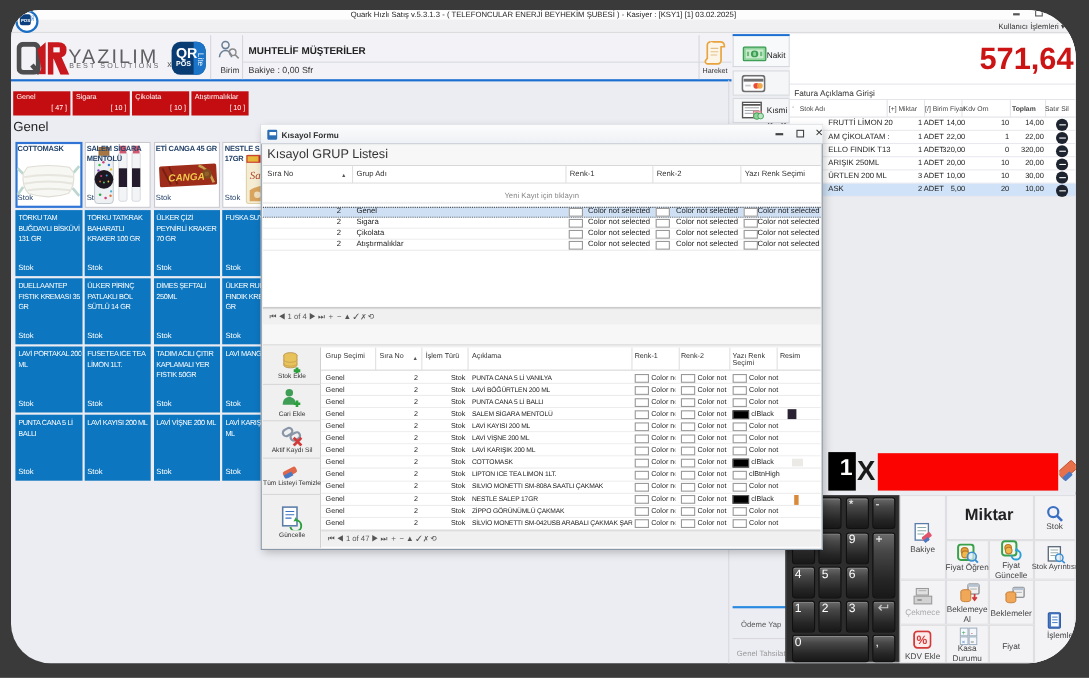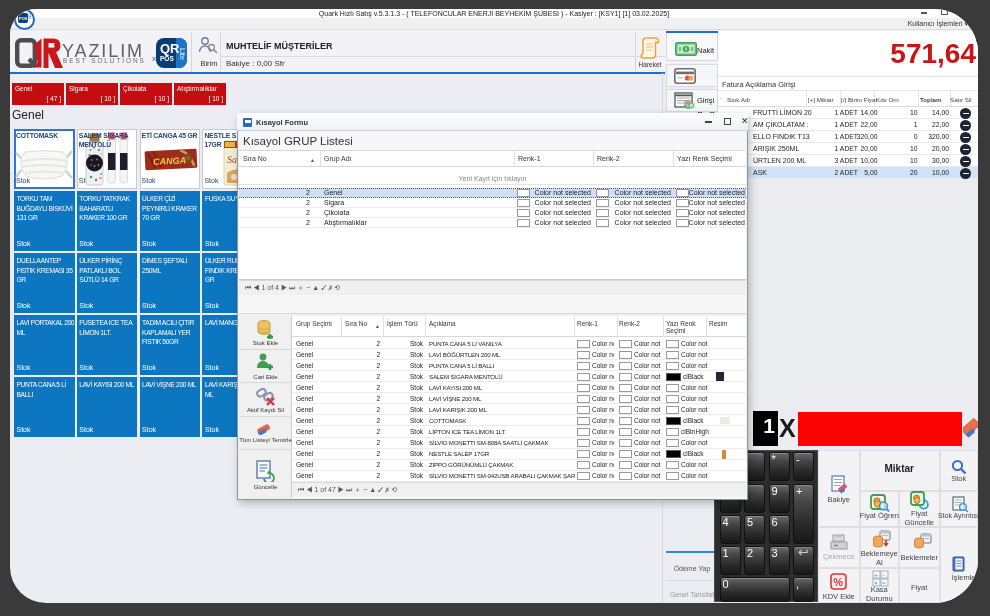--- a/index.html
+++ b/index.html
@@ -205,21 +205,21 @@
 <svg style="position:absolute;left:664px;top:83px" width="22" height="17" viewBox="0 0 22 17">
       <rect x="1" y="1" width="17" height="14" fill="#fff" stroke="#555" stroke-width="1.3"></rect>
       <line x1="1.5" y1="3.4" x2="17.5" y2="3.4" stroke="#555" stroke-width="1.6"></line>
       <line x1="3" y1="6" x2="16" y2="6" stroke="#9aa0a8" stroke-width="0.9"></line>
       <line x1="3" y1="8.5" x2="16" y2="8.5" stroke="#9aa0a8" stroke-width="0.9"></line>
       <line x1="3" y1="11" x2="12" y2="11" stroke="#9aa0a8" stroke-width="0.9"></line>
       <rect x="11" y="9" width="7" height="6" fill="#f3b8c0" stroke="#d26a7a" stroke-width="0.7"></rect>
       <circle cx="14" cy="13.5" r="3" fill="#8fd49c" stroke="#3f9e55" stroke-width="0.9"></circle>
       <circle cx="17.5" cy="13.5" r="2.6" fill="#b9e4c0" stroke="#3f9e55" stroke-width="0.8"></circle>
     </svg>
-<div class="t" style="left:687px;top:87px;width:26px;height:9px;font-size:7.5px;color:#222;">Girişi</div>
+<div class="t" style="left:687px;top:87px;width:26px;height:9px;font-size:7.5px;color:#222;">Kısmi</div>
 <div class="" style="left:656px;top:542px;width:52px;height:2px;background:#2a8ae2;"></div>
 <div class="" style="left:656px;top:550px;width:52px;height:20px;font-size:7px;color:#555;text-align:center;padding-top:6px;">Ödeme Yap</div>
 <div class="" style="left:656px;top:571px;width:52px;height:1px;background:#d8d8de;"></div>
 <div class="" style="left:656px;top:576px;width:52px;height:20px;font-size:7px;color:#999;text-align:center;padding-top:6px;">Genel Tahsilat</div>
 <div class="" style="left:708px;top:22px;width:260px;height:46px;background:#fff;border-bottom:1px solid #e0e0e6;"></div>
 <div class="t" style="left:708px;top:29px;width:258px;height:34px;font-size:28px;font-weight:bold;color:#cc1414;text-align:right;">571,64</div>
 <div class="" style="left:708px;top:68px;width:260px;height:14px;background:#fff;border-bottom:1px solid #e4e4ea;"></div>
 <div class="t" style="left:712px;top:71px;width:120px;height:9px;font-size:7.5px;color:#333;">Fatura Açıklama Girişi</div>
 <div class="" style="left:708px;top:82px;width:260px;height:16px;background:#fff;border-bottom:1px solid #dcdce2;"></div>
 <div class="" style="left:796.3px;top:82px;width:1px;height:16px;background:#e4e4ea;"></div>
@@ -332,21 +332,21 @@
 <svg style="position:absolute;left:819px;top:466px" width="20" height="20" viewBox="0 0 20 20">
       <rect x="3" y="1" width="12" height="15" fill="#fff" stroke="#5a7ca8" stroke-width="1.2"></rect>
       <line x1="5" y1="4.5" x2="13" y2="4.5" stroke="#8aa" stroke-width="1"></line>
       <line x1="5" y1="7.5" x2="13" y2="7.5" stroke="#8aa" stroke-width="1"></line>
       <line x1="5" y1="10.5" x2="11" y2="10.5" stroke="#8aa" stroke-width="1"></line>
       <rect x="9" y="11" width="9" height="4.5" rx="1" transform="rotate(-38 13 13)" fill="#e0556a"></rect>
       <rect x="9" y="14" width="5" height="3" transform="rotate(-38 13 13)" fill="#4a78c2"></rect>
     </svg>
 <div class="" style="left:808px;top:487px;width:41.5px;height:20px;font-size:7.5px;color:#444;text-align:center;line-height:8.5px;">Bakiye</div>
 <div class="" style="left:849.5px;top:441px;width:80.0px;height:41px;border:1px solid #dfdfe3;background:#f3f3f6;"></div>
-<div class="" style="left:849.5px;top:456px;width:79.5px;height:20px;font-size:10px;color:#222;text-align:center;line-height:8.5px;font-weight:bold;">Miktar</div>
+<div class="" style="left:849.5px;top:456px;width:79.5px;height:20px;font-size:15px;color:#222;text-align:center;line-height:8.5px;font-weight:bold;">Miktar</div>
 <div class="" style="left:929.5px;top:441px;width:38.5px;height:41px;border:1px solid #dfdfe3;background:#f3f3f6;"></div>
 <svg style="position:absolute;left:941px;top:450px" width="16" height="16" viewBox="0 0 16 16">
       <circle cx="6.5" cy="6.5" r="4.6" fill="none" stroke="#3a6fc2" stroke-width="2"></circle>
       <line x1="10" y1="10" x2="14.5" y2="14.5" stroke="#3a6fc2" stroke-width="2.4"></line>
     </svg>
 <div class="" style="left:929.5px;top:466px;width:38.5px;height:20px;font-size:7.5px;color:#444;text-align:center;line-height:8.5px;">Stok</div>
 <div class="" style="left:849.5px;top:482px;width:39.5px;height:36px;border:1px solid #dfdfe3;background:#f3f3f6;"></div>
 <svg style="position:absolute;left:860px;top:485px" width="20" height="19" viewBox="0 0 20 19">
       <rect x="1" y="1" width="14" height="14" rx="2.5" fill="#f2faf2" stroke="#3aa04a" stroke-width="1.8"></rect>
       <circle cx="7" cy="7" r="3.2" fill="#e8a43a" stroke="#b87a2a" stroke-width="1"></circle>

